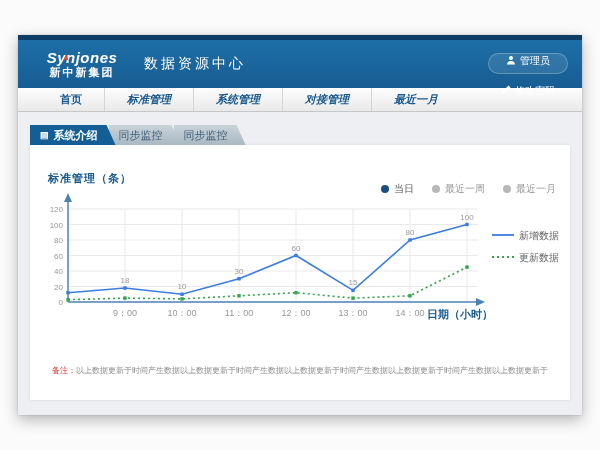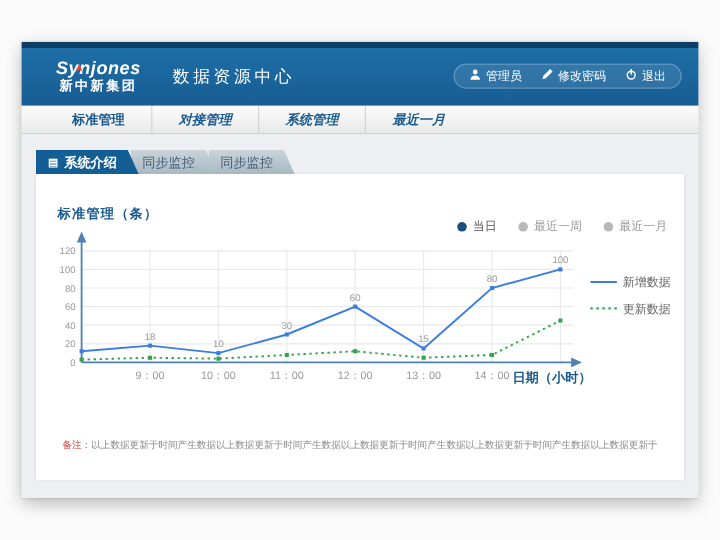--- a/index.html
+++ b/index.html
@@ -10,21 +10,21 @@
   .navy-strip { height:5px; background:#0e3e66; }
   .header { position:relative; height:48px; background:linear-gradient(#1e6ea7,#175d93);
             display:flex; align-items:center; color:#fff; }
   .logo { position:relative; margin-left:16px; width:96px; text-align:center; line-height:1.15; cursor:pointer; }
   .logo-line1 { font-style:italic; font-weight:bold; font-size:15px; letter-spacing:.5px; }
   .logo-line2 { font-size:11px; font-weight:bold; letter-spacing:2px; }
   .logo-spark { position:absolute; left:28px; top:-1px; }
   .app-title { margin-left:14px; font-size:14px; letter-spacing:3px; }
   .user-pill { position:absolute; right:14px; top:13px; height:21px; display:flex; align-items:center;
                gap:16px; padding:0 12px; font-size:10px; background:rgba(255,255,255,.10);
-               border:1px solid rgba(255,255,255,.25); border-radius:11px; }
+               border:1px solid rgba(255,255,255,.25); border-radius:11px;flex-direction:column; }
   .user-item { display:flex; align-items:center; gap:4px; cursor:pointer; white-space:nowrap; }
   .nav { height:24px; background:linear-gradient(#fdfdfd,#e9e9e9); border-bottom:1px solid #c6c6c6;
          display:flex; align-items:stretch; font-size:11px; font-weight:bold; color:#1a5a8e; padding-left:20px; }
   .nav-item { display:flex; align-items:center; padding:0 22px; cursor:pointer; }
   .nav-item + .nav-item { border-left:1px solid #d4d4d4;font-style:italic; }
   .content { position:absolute; top:77px; left:0; right:0; bottom:0; background:#edeff2; }
   .tabs { position:absolute; top:13px; left:12px; display:flex; }
   .tab { height:20px; display:flex; align-items:center; gap:5px; font-size:11px; padding:0 18px 0 10px;
          margin-right:-7px; clip-path:polygon(0 0, calc(100% - 9px) 0, 100% 100%, 0 100%); cursor:pointer; }
   .tab.active { background:#135e94; color:#fff; font-weight:bold; z-index:2; position:relative; }
@@ -77,23 +77,24 @@
             <span><svg width="10" height="10">
                 <circle cx="5" cy="5.6" r="3.3" fill="none" stroke="#fff" stroke-width="1.2"></circle>
                 <line x1="5" y1="0.5" x2="5" y2="5" stroke="#fff" stroke-width="1.2"></line>
               </svg></span>
             <span>退出</span>
           </span>
         </div>
     </div>
 
     <div class="nav" id="main-nav">
+        <div class="nav-item">首页</div>
         <div class="nav-item">标准管理</div>
+        <div class="nav-item">系统管理</div>
         <div class="nav-item">对接管理</div>
-        <div class="nav-item">系统管理</div>
         <div class="nav-item">最近一月</div>
       </div>
 
     <div class="content">
       <div class="tabs" id="tab-bar">
           <div class="tab active">
             <span class="tab-ico">▤</span>
             <span>系统介绍</span>
           </div>
           <div class="tab inactive">

